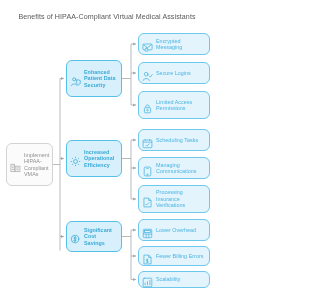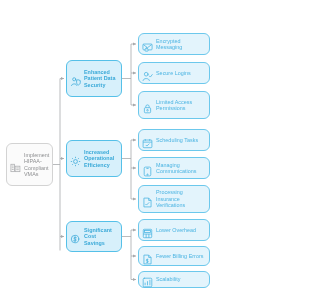--- a/index.html
+++ b/index.html
@@ -109,20 +109,21 @@
   .l6 { top: 185px; height: 28px; }
   .l7 { top: 219px; height: 22px; }
   .l8 { top: 246px; height: 20px; }
   .l9 { top: 271px; height: 17px; }
 </style>
 </head>
 <body>
 
 <div id="canvas">
 
+  <div id="title">Benefits of HIPAA-Compliant Virtual Medical Assistants</div>
 
   <svg id="wires" viewBox="0 0 214 300" width="214" height="300">
     <defs>
       <marker id="arw" markerWidth="4" markerHeight="4" refX="3.4" refY="2" orient="auto" markerUnits="userSpaceOnUse">
         <path d="M0,0.4 L3.4,2 L0,3.6 Z" fill="#a7a9ac"></path>
       </marker>
     </defs>
     <g stroke="#a7a9ac" stroke-width="0.8" fill="none">
 
       <path d="M53,164.5 L60,164.5"></path>

